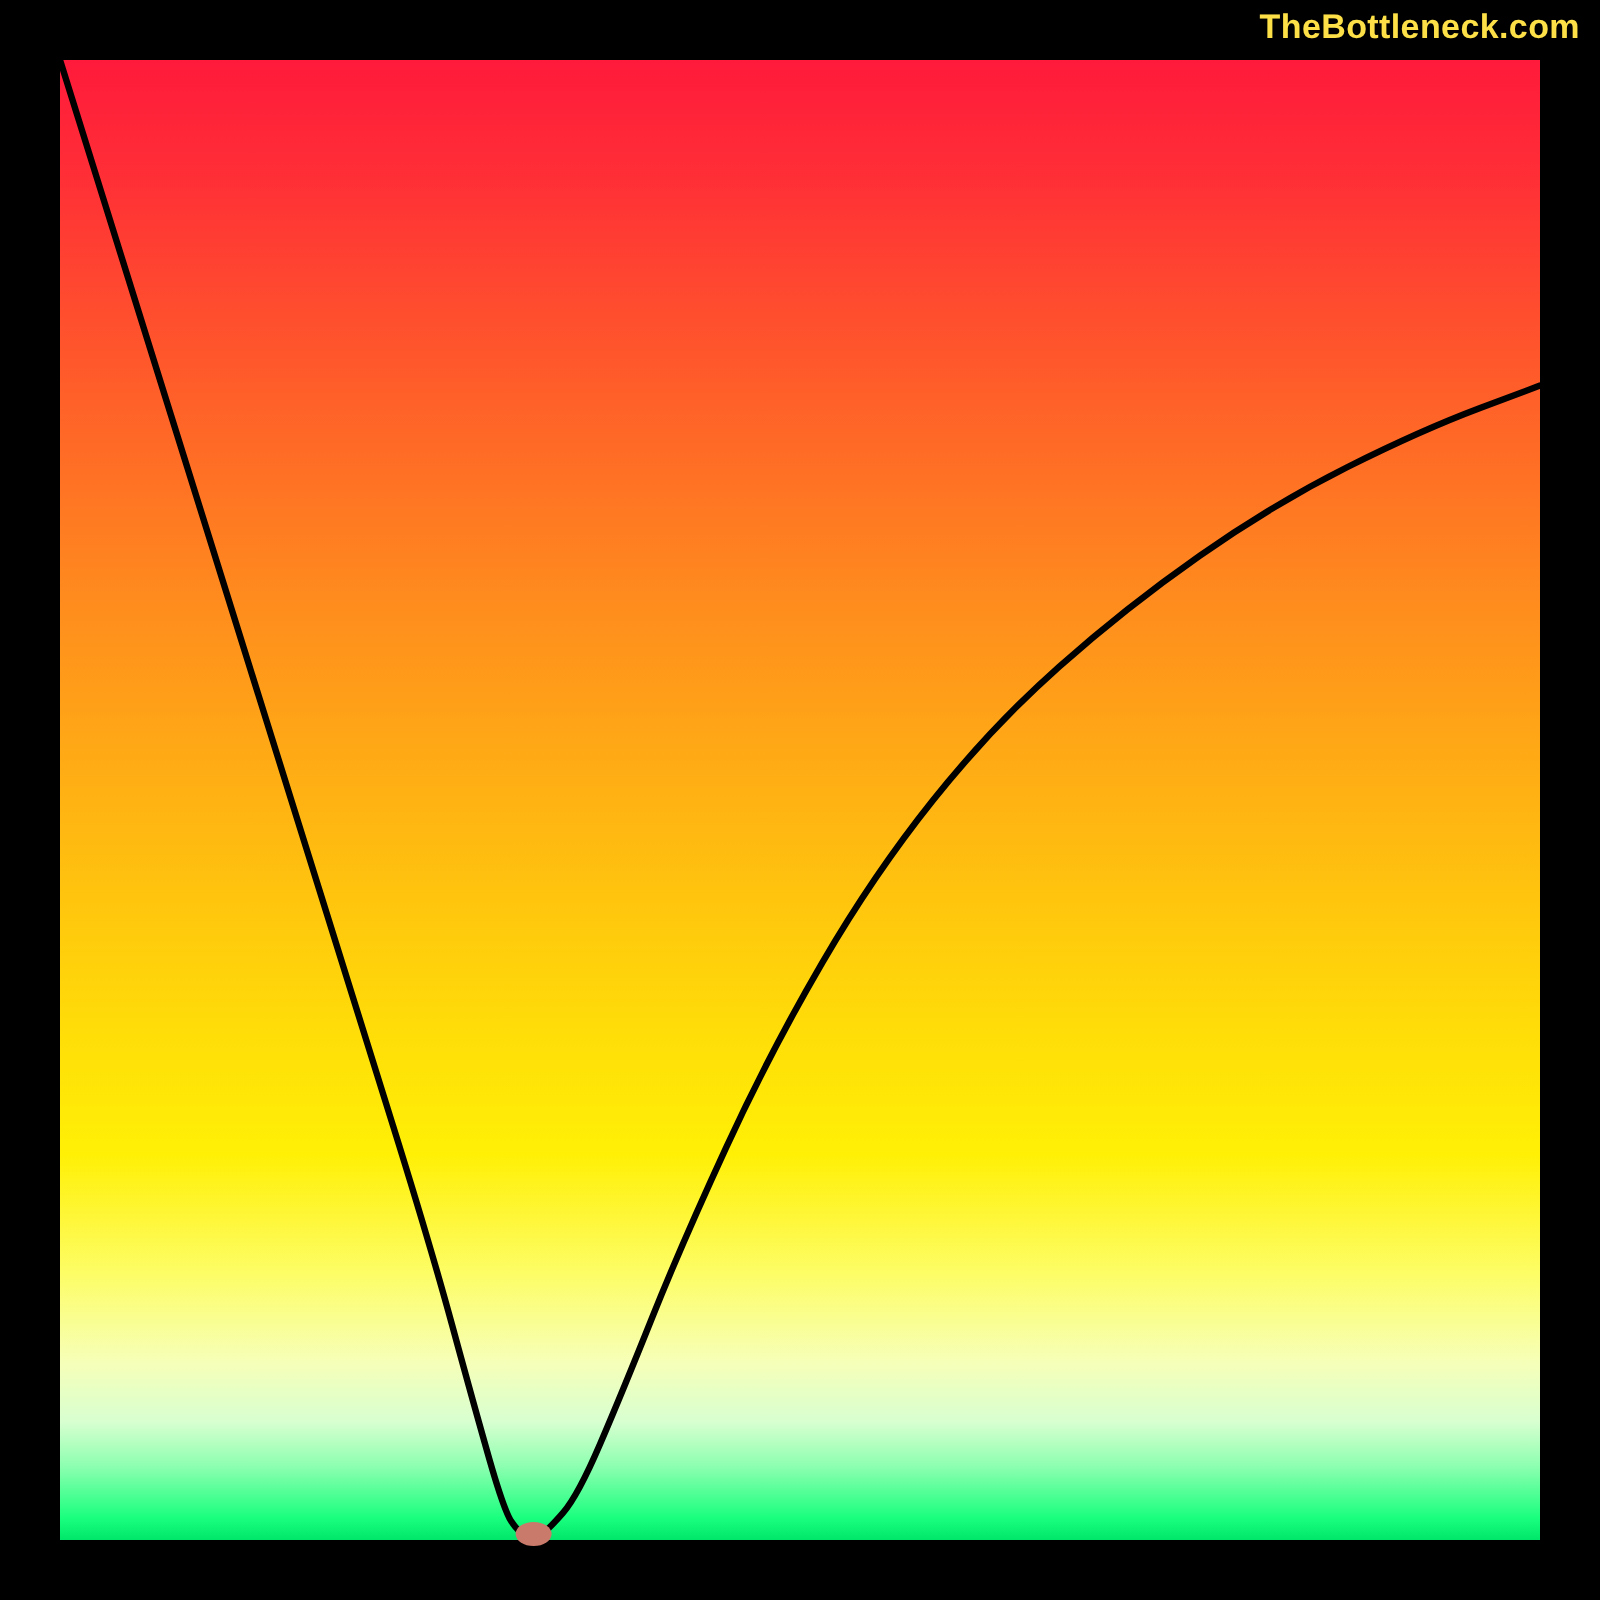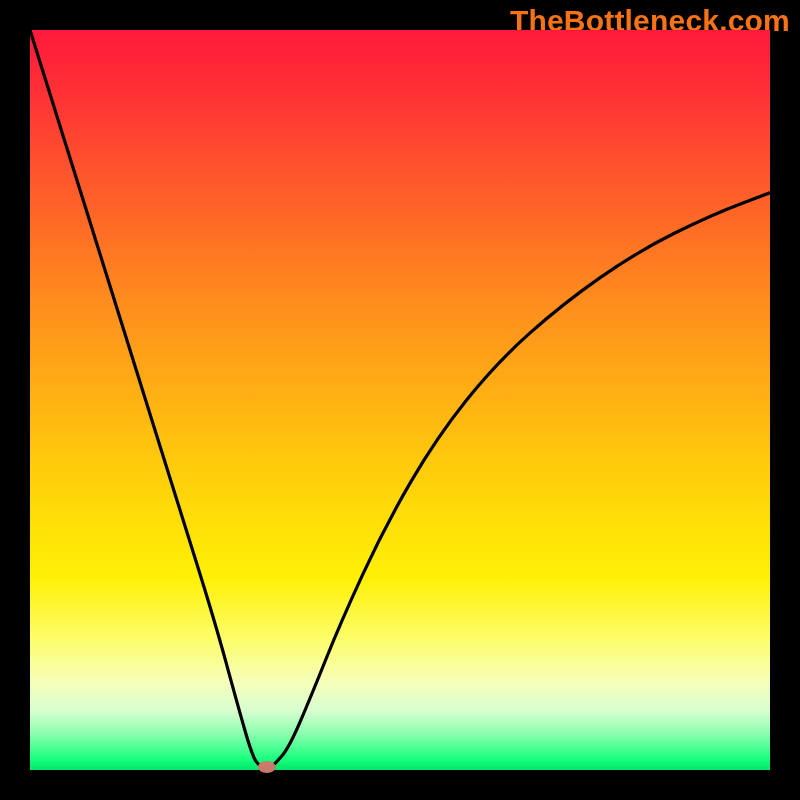--- a/index.html
+++ b/index.html
@@ -39,22 +39,22 @@
       #8dffb0 95%,
       #4cff94 97%,
       #1aff7e 98.5%,
       #00e66a 100%
     );
   }
   .watermark {
     position: absolute;
     top: 4px;
     right: 10px;
-    color: #f97316;
-    font-size: 30px;
+    color: #fde047;
+    font-size: 17px;
     font-weight: 600;
     letter-spacing: 0.2px;
     user-select: none;
   }
   svg.curve {
     position: absolute;
     left: 0;
     top: 0;
     width: 740px;
     height: 740px;

